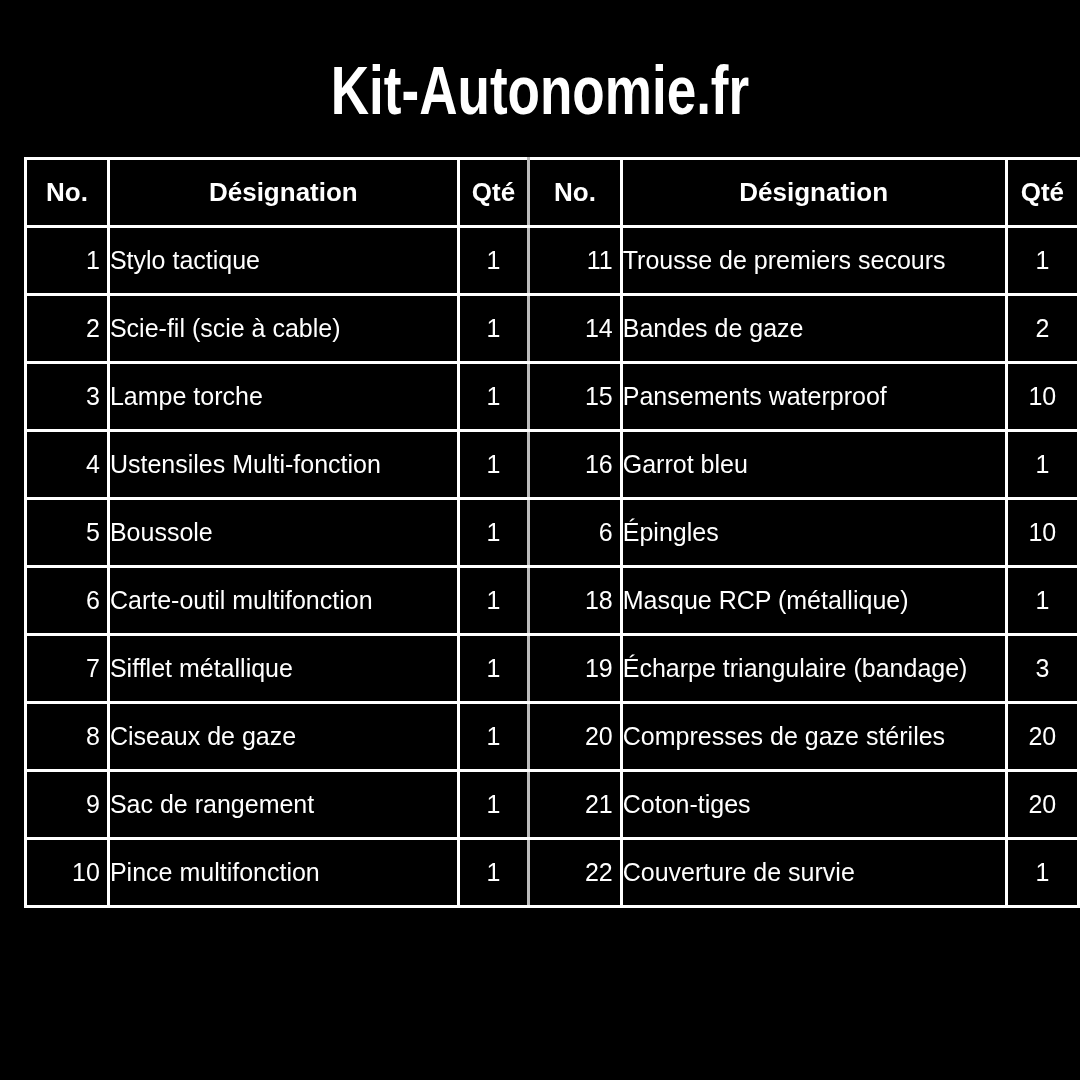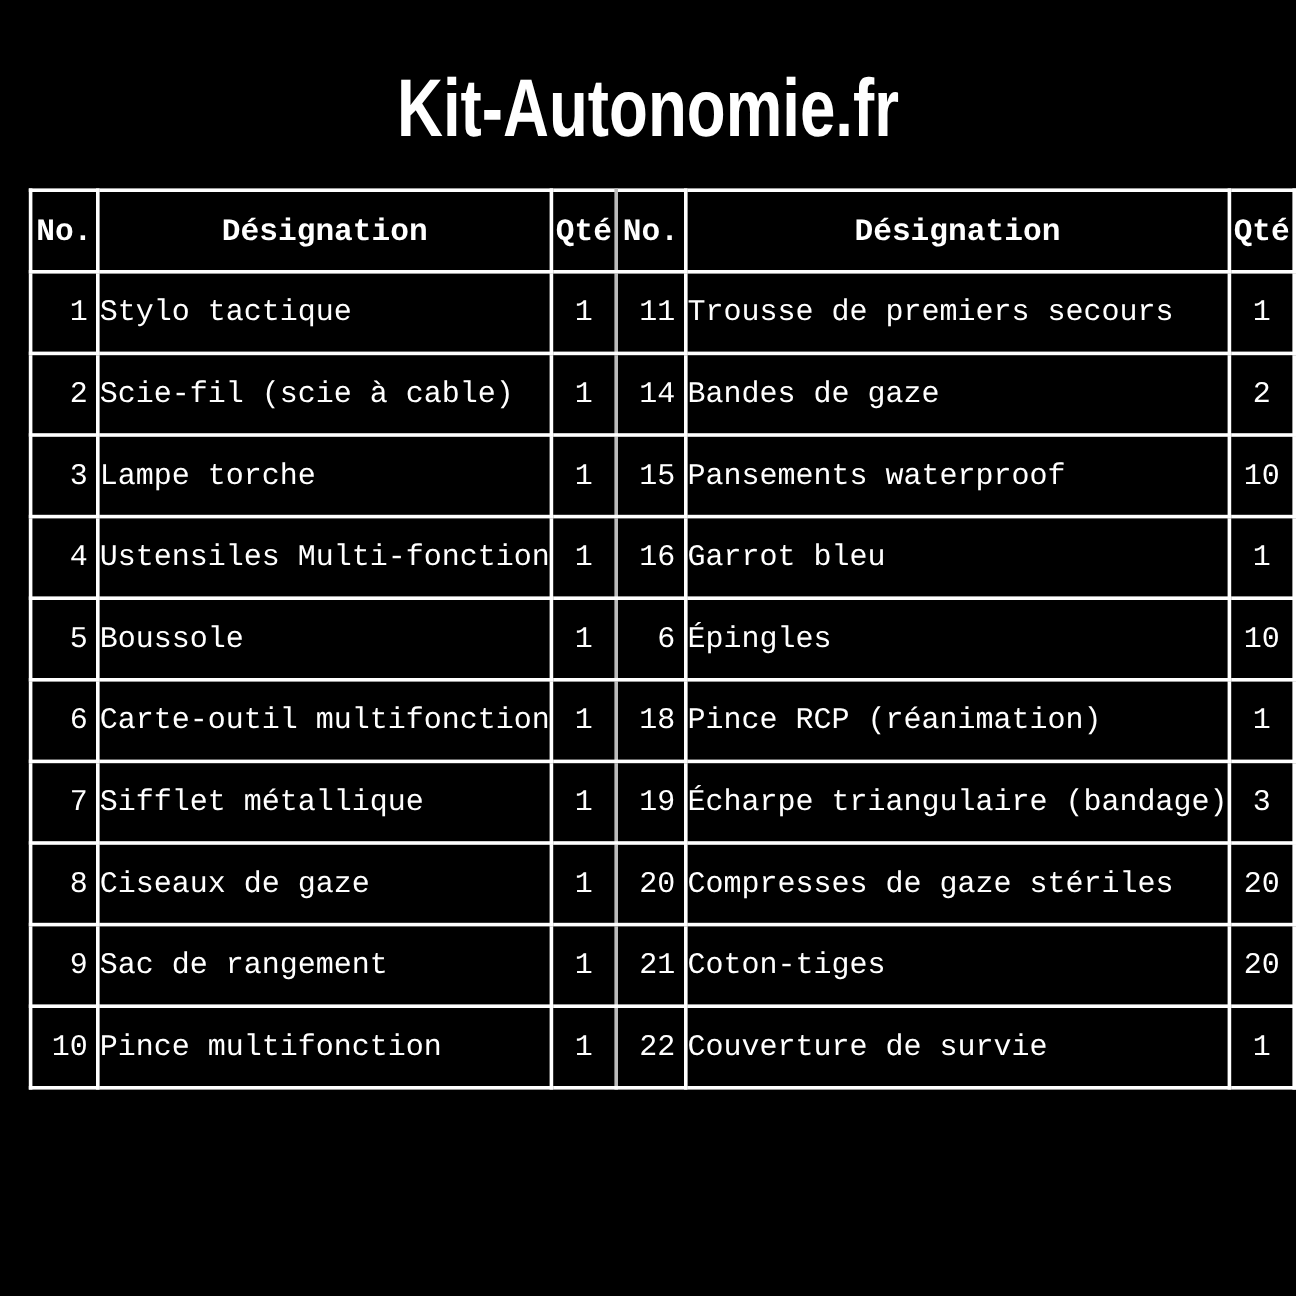--- a/index.html
+++ b/index.html
@@ -8,21 +8,21 @@
       color: #fff; font-family: "Liberation Sans", "DejaVu Sans", sans-serif;
     }
     .title {
       position: absolute; left: 0; top: 44px; width: 1080px; height: 100px;
       text-align: center; font-family: "Liberation Sans", sans-serif;
       font-weight: 700; font-size: 68px; line-height: 92px; color: #fff;
       letter-spacing: 0px; transform: scaleX(0.78); transform-origin: 540px 50%;
     }
     table.kit {
       position: absolute; left: 24px; top: 157px;
-      border-collapse: collapse; table-layout: fixed; font-family: Liberation Mono, monospace;
+      border-collapse: collapse; table-layout: fixed;
     }
     table.kit td, table.kit th {
       border: 3px solid #fff; height: 65px; padding: 0;
       font-size: 25px; color: #fff; background: #000; white-space: nowrap; overflow: hidden;
     }
     table.kit th { font-weight: 700; font-size: 26px; text-align: center; height: 65px; }
     table.kit td.no { text-align: right; padding-right: 7px; }
     table.kit td.des { text-align: left; }
     table.kit td.qty { text-align: center; }
     table.kit th.sep, table.kit td.sep { border-right-color: #bbb; }
@@ -90,21 +90,21 @@
         <td class="qty sep">1</td>
         <td class="no">6</td>
         <td class="des">Épingles</td>
         <td class="qty">10</td>
       </tr>
       <tr>
         <td class="no">6</td>
         <td class="des">Carte-outil multifonction</td>
         <td class="qty sep">1</td>
         <td class="no">18</td>
-        <td class="des">Pince RCP (réanimation)</td>
+        <td class="des">Masque RCP (métallique)</td>
         <td class="qty">1</td>
       </tr>
       <tr>
         <td class="no">7</td>
         <td class="des">Sifflet métallique</td>
         <td class="qty sep">1</td>
         <td class="no">19</td>
         <td class="des">Écharpe triangulaire (bandage)</td>
         <td class="qty">3</td>
       </tr>

